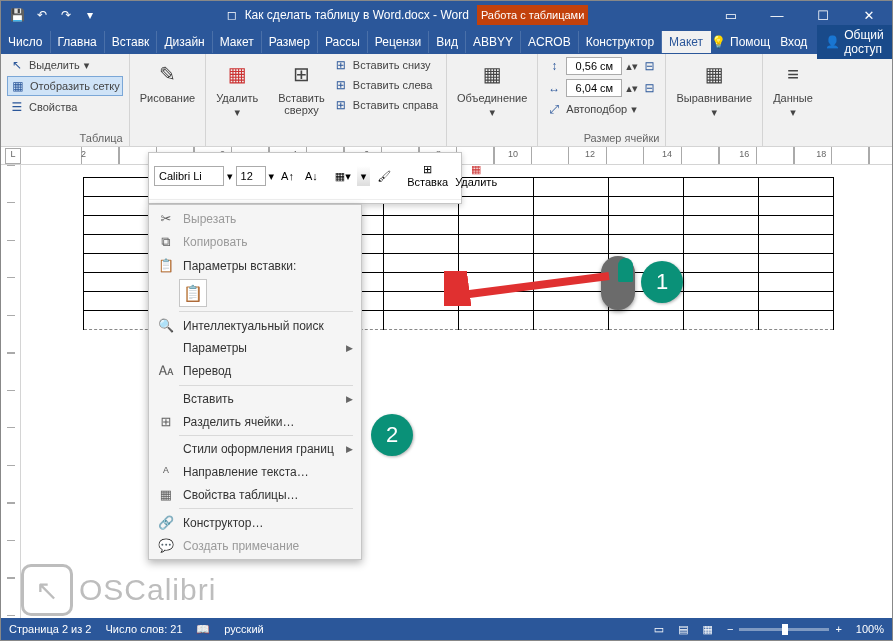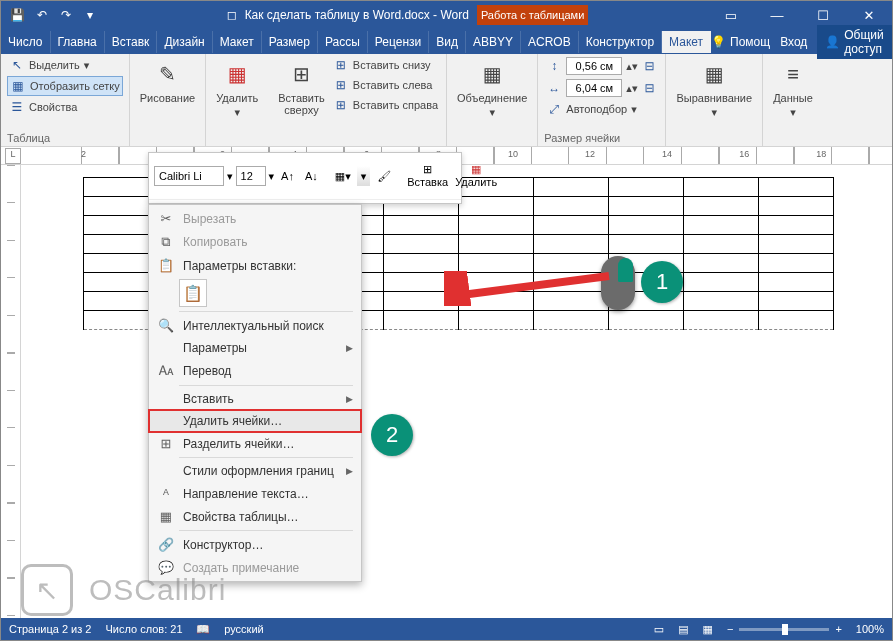--- a/index.html
+++ b/index.html
@@ -14,21 +14,21 @@
 .sysbtns span { width: 46px; height: 28px; display: flex; align-items: center; justify-content: center; font-size: 13px; }
 
 .menubar { background: #2b579a; color: #fff; height: 25px; display: flex; align-items: center; font-size: 12px; }
 .menubar .tab { padding: 4px 7px; cursor: pointer; white-space: nowrap; border-right: 1px solid rgba(255,255,255,.15); }
 .menubar .tab.active { background: #f1f1f1; color: #2b579a; }
 .menubar .right { display: flex; align-items: center; gap: 4px; padding-right: 4px; }
 .share { background: #194a8a; padding: 3px 8px; display: flex; align-items: center; gap: 4px; }
 
 .ribbon { background: #f1f1f1; height: 93px; border-bottom: 1px solid #d4d4d4; display: flex; font-size: 11px; color: #444; }
 .group { border-right: 1px solid #d4d4d4; padding: 2px 6px; display: flex; flex-direction: column; justify-content: space-between; }
-.group-label { text-align: left; font-size: 11px; color: #666; padding-top: 2px; }
+.group-label { text-align: right; font-size: 11px; color: #666; padding-top: 2px; }
 .group-body { flex: 1; display: flex; align-items: flex-start; gap: 2px; }
 .vbtn { display: flex; flex-direction: column; align-items: center; gap: 2px; padding: 2px 4px; text-align: center; line-height: 1.1; }
 .vbtn .icn { width: 32px; height: 32px; display: flex; align-items: center; justify-content: center; font-size: 20px; }
 .stack { display: flex; flex-direction: column; gap: 2px; }
 .stack-item { display: flex; align-items: center; gap: 4px; padding: 1px 2px; white-space: nowrap; }
 .micon { width: 16px; height: 16px; display: inline-flex; align-items: center; justify-content: center; font-size: 12px; color: #2b579a; }
 .sizeinput { width: 56px; height: 18px; border: 1px solid #ababab; background: #fff; text-align: center; font-size: 11px; }
 
 .ruler-h { height: 18px; background: #fff; border-bottom: 1px solid #d4d4d4; position: relative; font-size: 9px; color: #666; display: flex; align-items: center; overflow: hidden;}
 .ruler-h::before{content:"L"; position:absolute; left:4px; width:14px; height:14px; border:1px solid #aaa; text-align:center; font-size:9px;}
@@ -72,21 +72,21 @@
 
 .statusbar { position: absolute; left: 0; right: 0; bottom: 0; height: 22px; background: #2b579a; color: #fff; font-size: 11px; display: flex; align-items: center; padding: 0 8px; gap: 14px; }
 .statusbar .spacer { flex: 1; }
 .statusbar .zoom { display:flex; align-items:center; gap:6px; }
 .zoom-track { width: 90px; height: 3px; background: rgba(255,255,255,.4); position: relative; }
 .zoom-thumb { position: absolute; left: 43px; top: -4px; width: 6px; height: 11px; background: #fff; }
 
 .watermark { position: absolute; left: 20px; bottom: 24px; display: flex; align-items: center; gap: 6px; opacity: .55; }
 .watermark .box { width: 52px; height: 52px; border: 3px solid #888; border-radius: 10px; display: flex; align-items: center; justify-content: center; font-size: 28px; color: #888; }
 .watermark .txt { font-size: 30px; color: #c94a2f; font-weight: 500; letter-spacing: 1px; }
-.watermark .txt span { color: #888; margin-left: 10px; }
+.watermark .txt span { color: #888; }
 
 svg.arrow-red { position: absolute; left: 443px; top: 270px; pointer-events:none; }
 </style>
 </head>
 <body>
 
 <div class="titlebar">
   <div class="qat">
     <span>💾</span>
     <span>↶</span>
@@ -433,24 +433,20 @@
   <div class="ctx-item">
       <span class="ci">🗛</span>
       <span>Перевод</span>
     </div>
   <div class="ctx-sep"></div>
   <div class="ctx-item">
       <span class="ci"></span>
       <span>Вставить</span>
       <span class="arrow">▶</span>
     </div>
-  <div class="ctx-item highlight">
-      <span class="ci"></span>
-      <span>Удалить ячейки…</span>
-    </div>
   <div class="ctx-item">
       <span class="ci">⊞</span>
       <span>Разделить ячейки…</span>
     </div>
   <div class="ctx-sep"></div>
   <div class="ctx-item">
       <span class="ci"></span>
       <span>Стили оформления границ</span>
       <span class="arrow">▶</span>
     </div>

